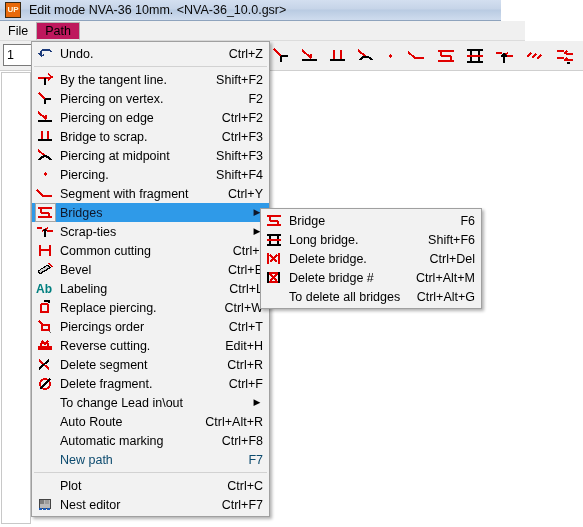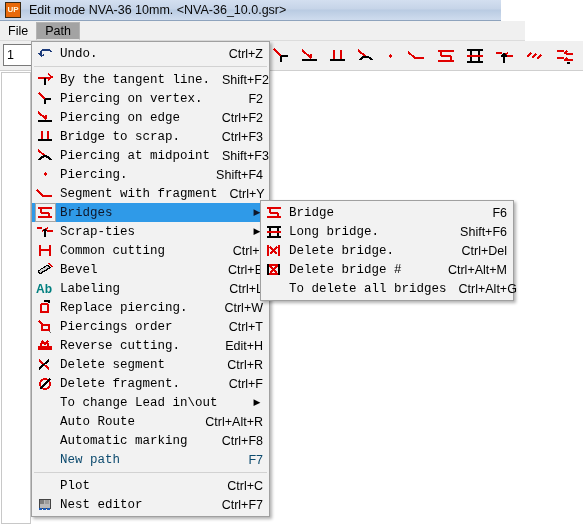--- a/index.html
+++ b/index.html
@@ -45,21 +45,21 @@
     box-sizing:border-box;
   }
   .mbitem{
     padding:2px 8px 2px 8px;
     font-size:12.5px;
     display:flex;align-items:center;
     cursor:default;
     box-sizing:border-box;
   }
   .mbitem.open{
-    background:#a3a3a3;
+    background:#be185d;
     border:1px solid #b4b4b4;
     border-bottom-color:#e3e3e3;
     margin-top:1px;
     text-align:right;
   }
 
   
   #toolbar{
     position:absolute;left:0;top:41px;width:583px;height:30px;
     background:#f0f0f0;
@@ -91,36 +91,36 @@
   .menu{
     position:absolute;
     background:#f2f2f2;
     border:1px solid #a0a0a0;
     box-shadow:2px 2px 3px rgba(0,0,0,0.30);
     padding:2px 0;
     box-sizing:border-box;
     font-size:12.5px;
   }
   #pathmenu{left:31px;top:41px;width:239px;}
-  #bridgesmenu{left:260px;top:200px;width:254px;}
+  #bridgesmenu{left:260px;top:208px;width:222px;}
 
   .mi{
     position:relative;
     height:19px;
     display:flex;align-items:center;
     padding:0 6px 0 0;
     cursor:default;
     white-space:nowrap;
   }
   .mi .ic{
     width:26px;flex:0 0 26px;
     height:19px;
     display:flex;align-items:center;justify-content:center;
   }
-  .mi .lbl{flex:1 1 auto;padding-left:2px;font-family:Liberation Mono, monospace;}
+  .mi .lbl{flex:1 1 auto;padding-left:2px;}
   .mi .acc{color:#000;padding-left:12px;text-align:right;}
   .mi .arrow{
     width:12px;flex:0 0 12px;text-align:center;font-size:9px;line-height:1;
   }
   .mi.sel{background:#2f9ae8;color:#0f172a;}
   .mi.disabled,.mi.disabled .acc{color:#0c4a6e;}
   .sep{height:1px;background:#d2d2d2;margin:3px 2px 3px 2px;}
   .iconbox{
     width:21px;height:19px;
     display:flex;align-items:center;justify-content:center;

